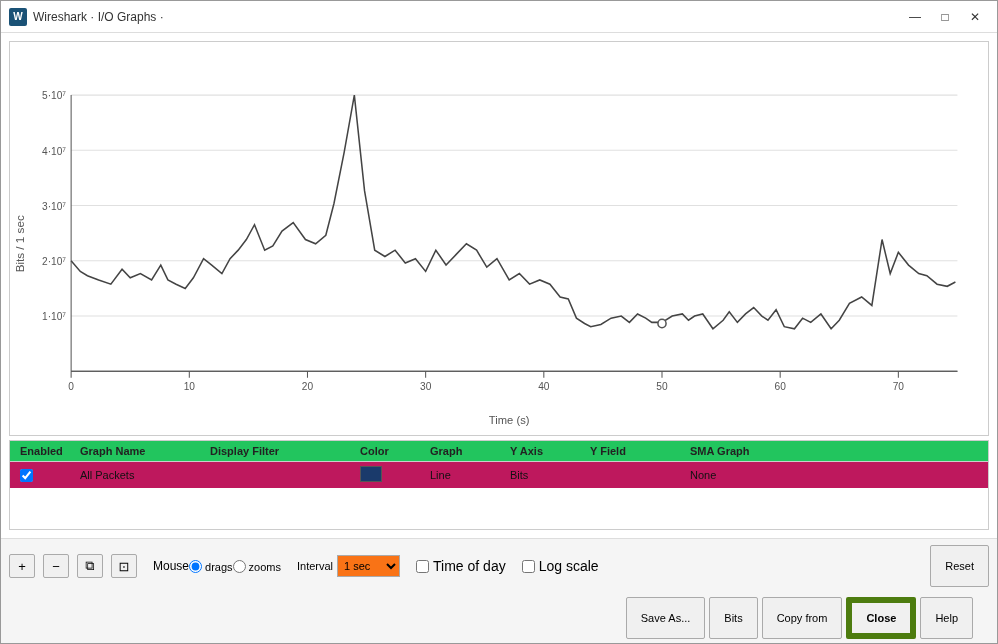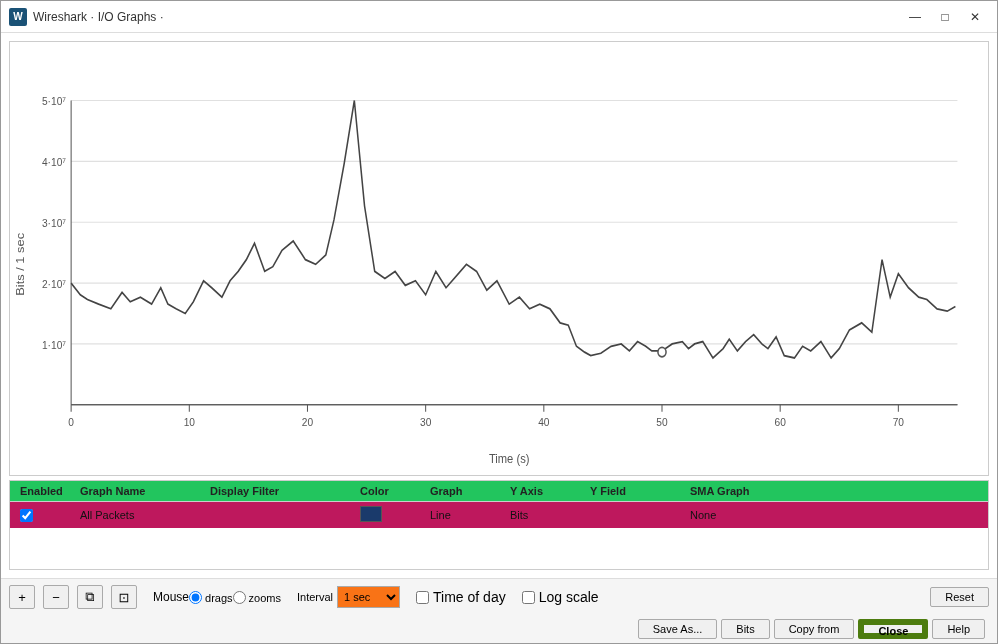--- a/index.html
+++ b/index.html
@@ -188,36 +188,36 @@
     }
     .checkbox-group label {
       font-size: 14px;
     }
     .spacer { flex: 1; }
     .action-btns {
       display: flex;
       gap: 4px;
     }
     .action-btn {
-      height: 20px;
+      height: 42px;
       padding: 0 14px;
       border: 1px solid #aaa;
       background: #f0f0f0;
       cursor: pointer;
       font-size: 11px;
       border-radius: 2px;
     }
     .action-btn.primary {
       border: 6px solid #4d7c0f;
       font-weight: bold;
     }
     .bottom-row {
       display: flex;
       align-items: center;
-      padding: 4px 12px;
+      padding: 4px 24px;
       background: #f5f5f5;
       gap: 4px;
       flex-shrink: 0;
     }
   </style>
 </head>
 <body>
 
 <div class="window">
 

